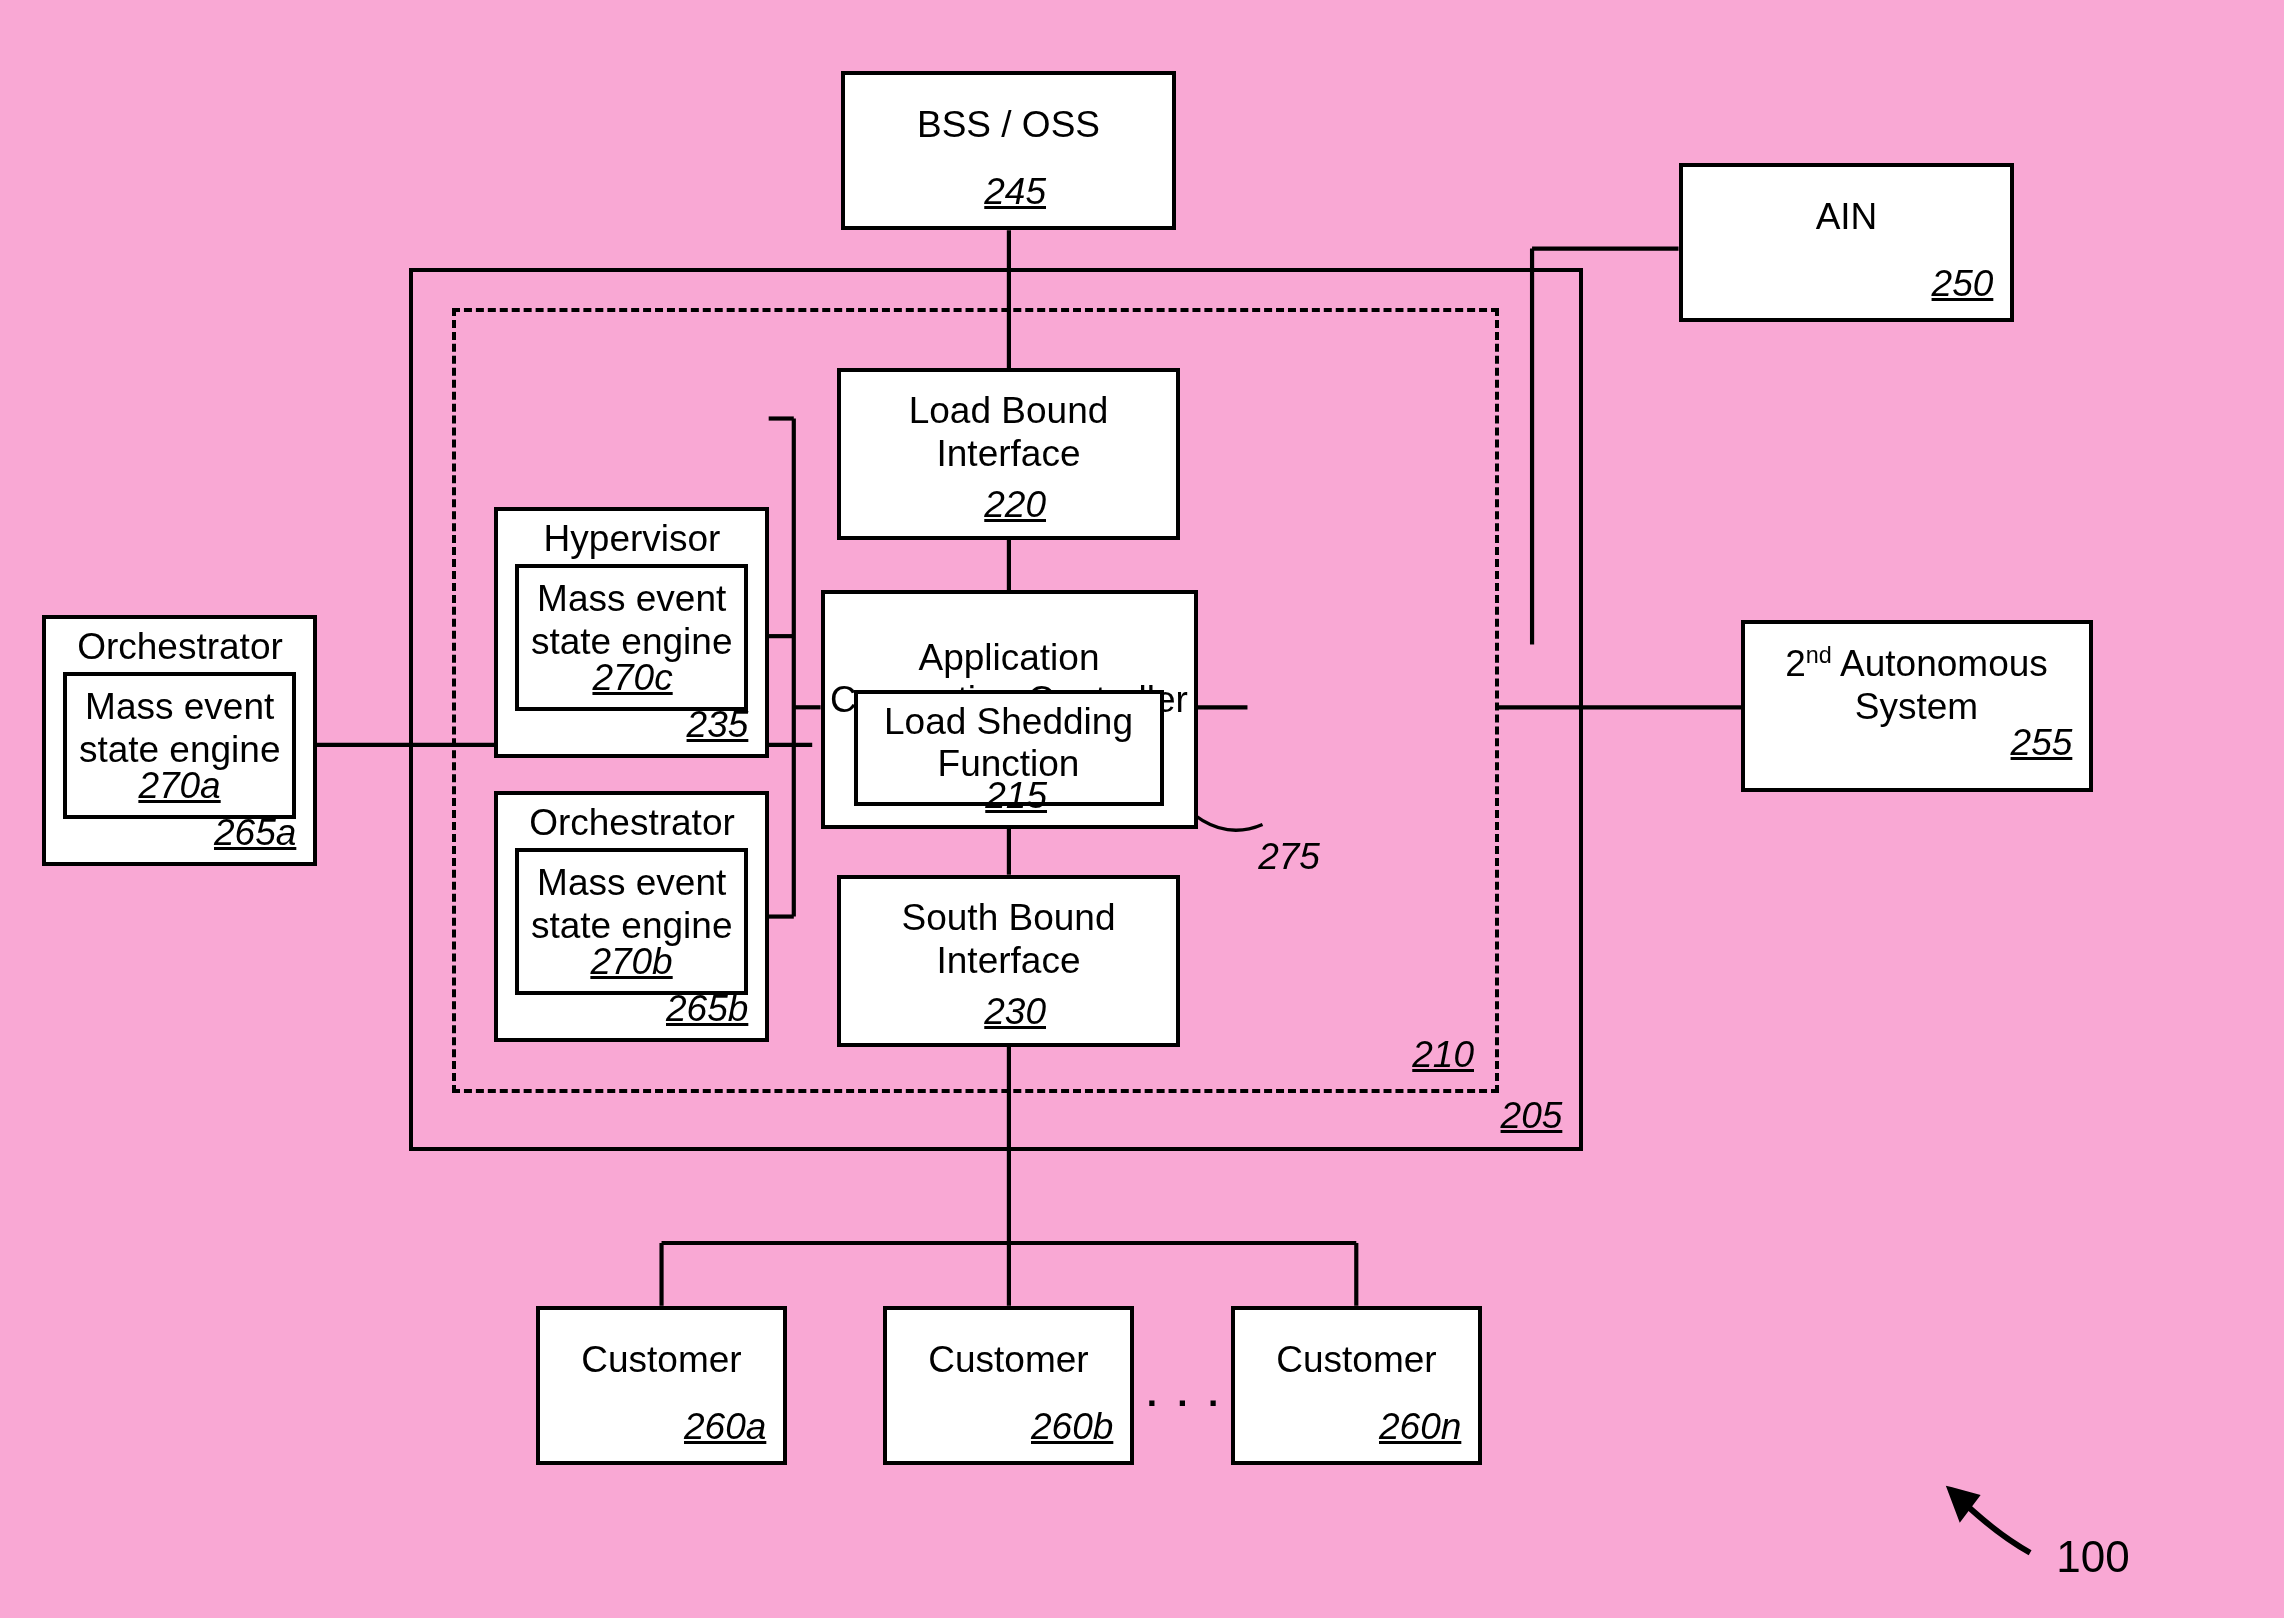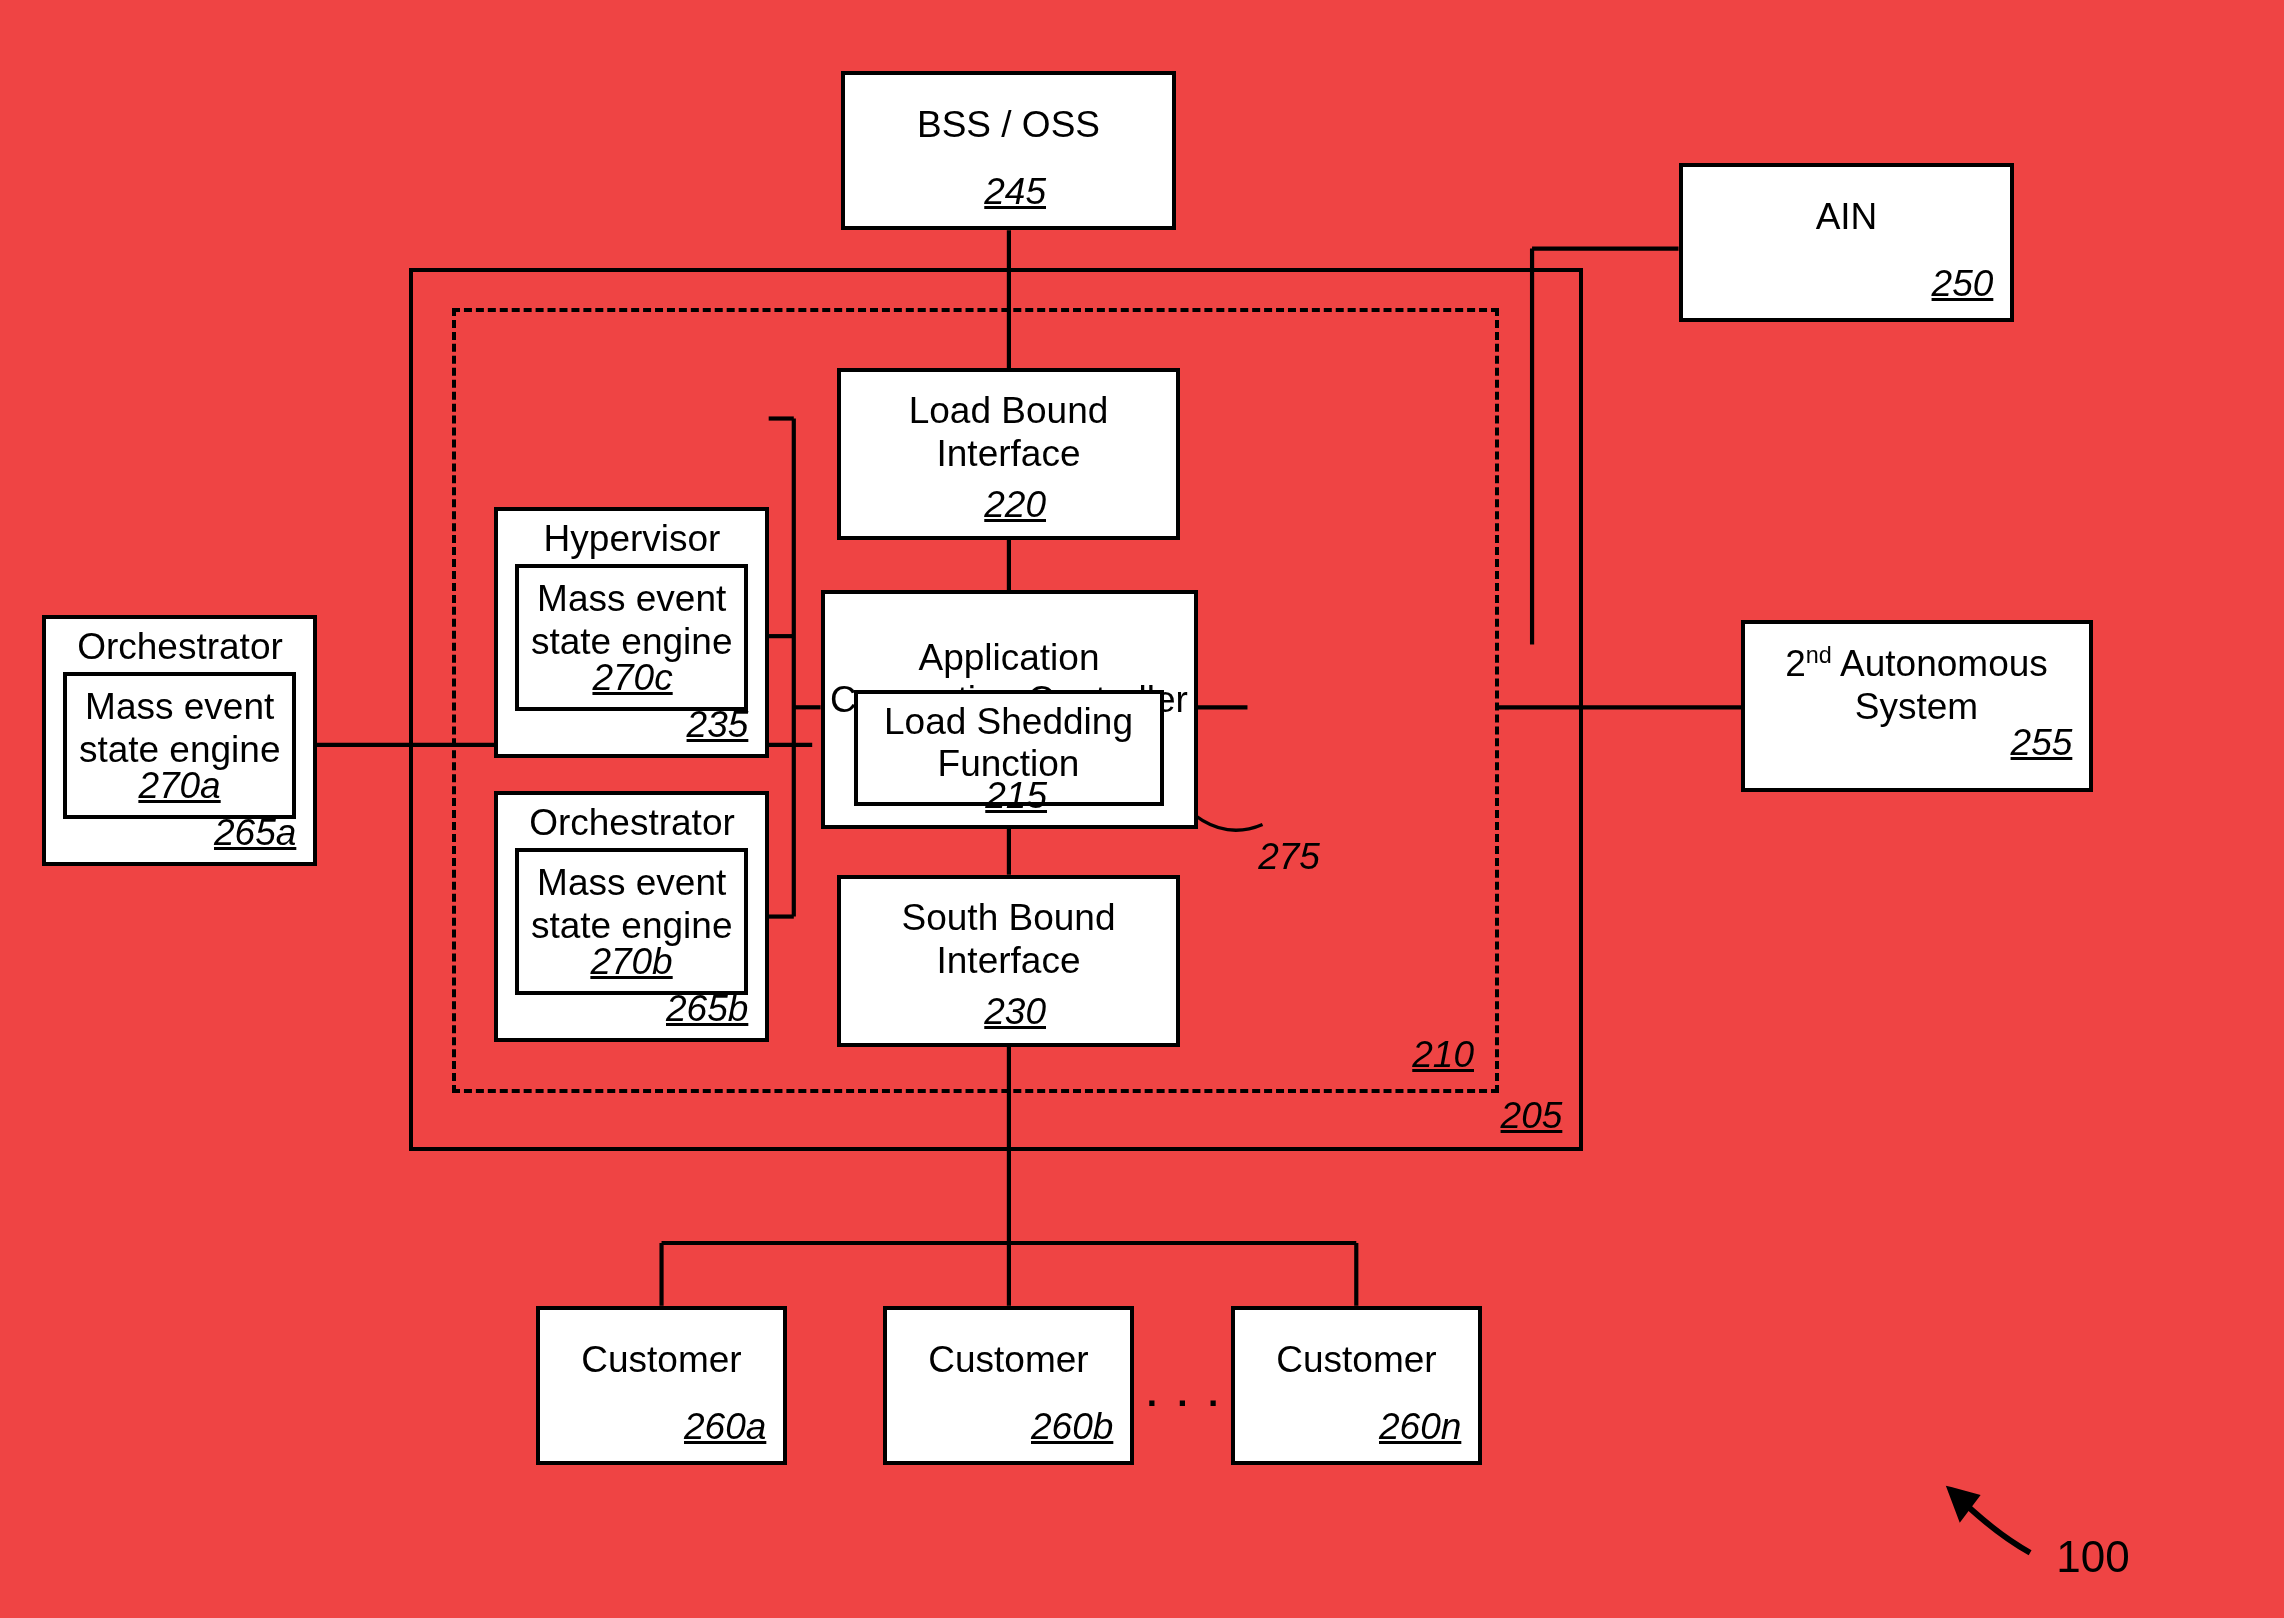--- a/index.html
+++ b/index.html
@@ -5,21 +5,21 @@
   html, body {
     margin: 0;
     padding: 0;
     background: #ffffff;
     font-family: Arial, Helvetica, sans-serif;
   }
   .stage {
     position: relative;
     width: 2284px;
     height: 1618px;
-    background: #ef4444;
+    background: #f9a8d4;
   }
   .box {
     position: absolute;
     border: 4.2px solid #000;
     background: #fff;
     box-sizing: border-box;
   }
   .dashed {
     border-style: dashed;
     border-width: 4.2px;

